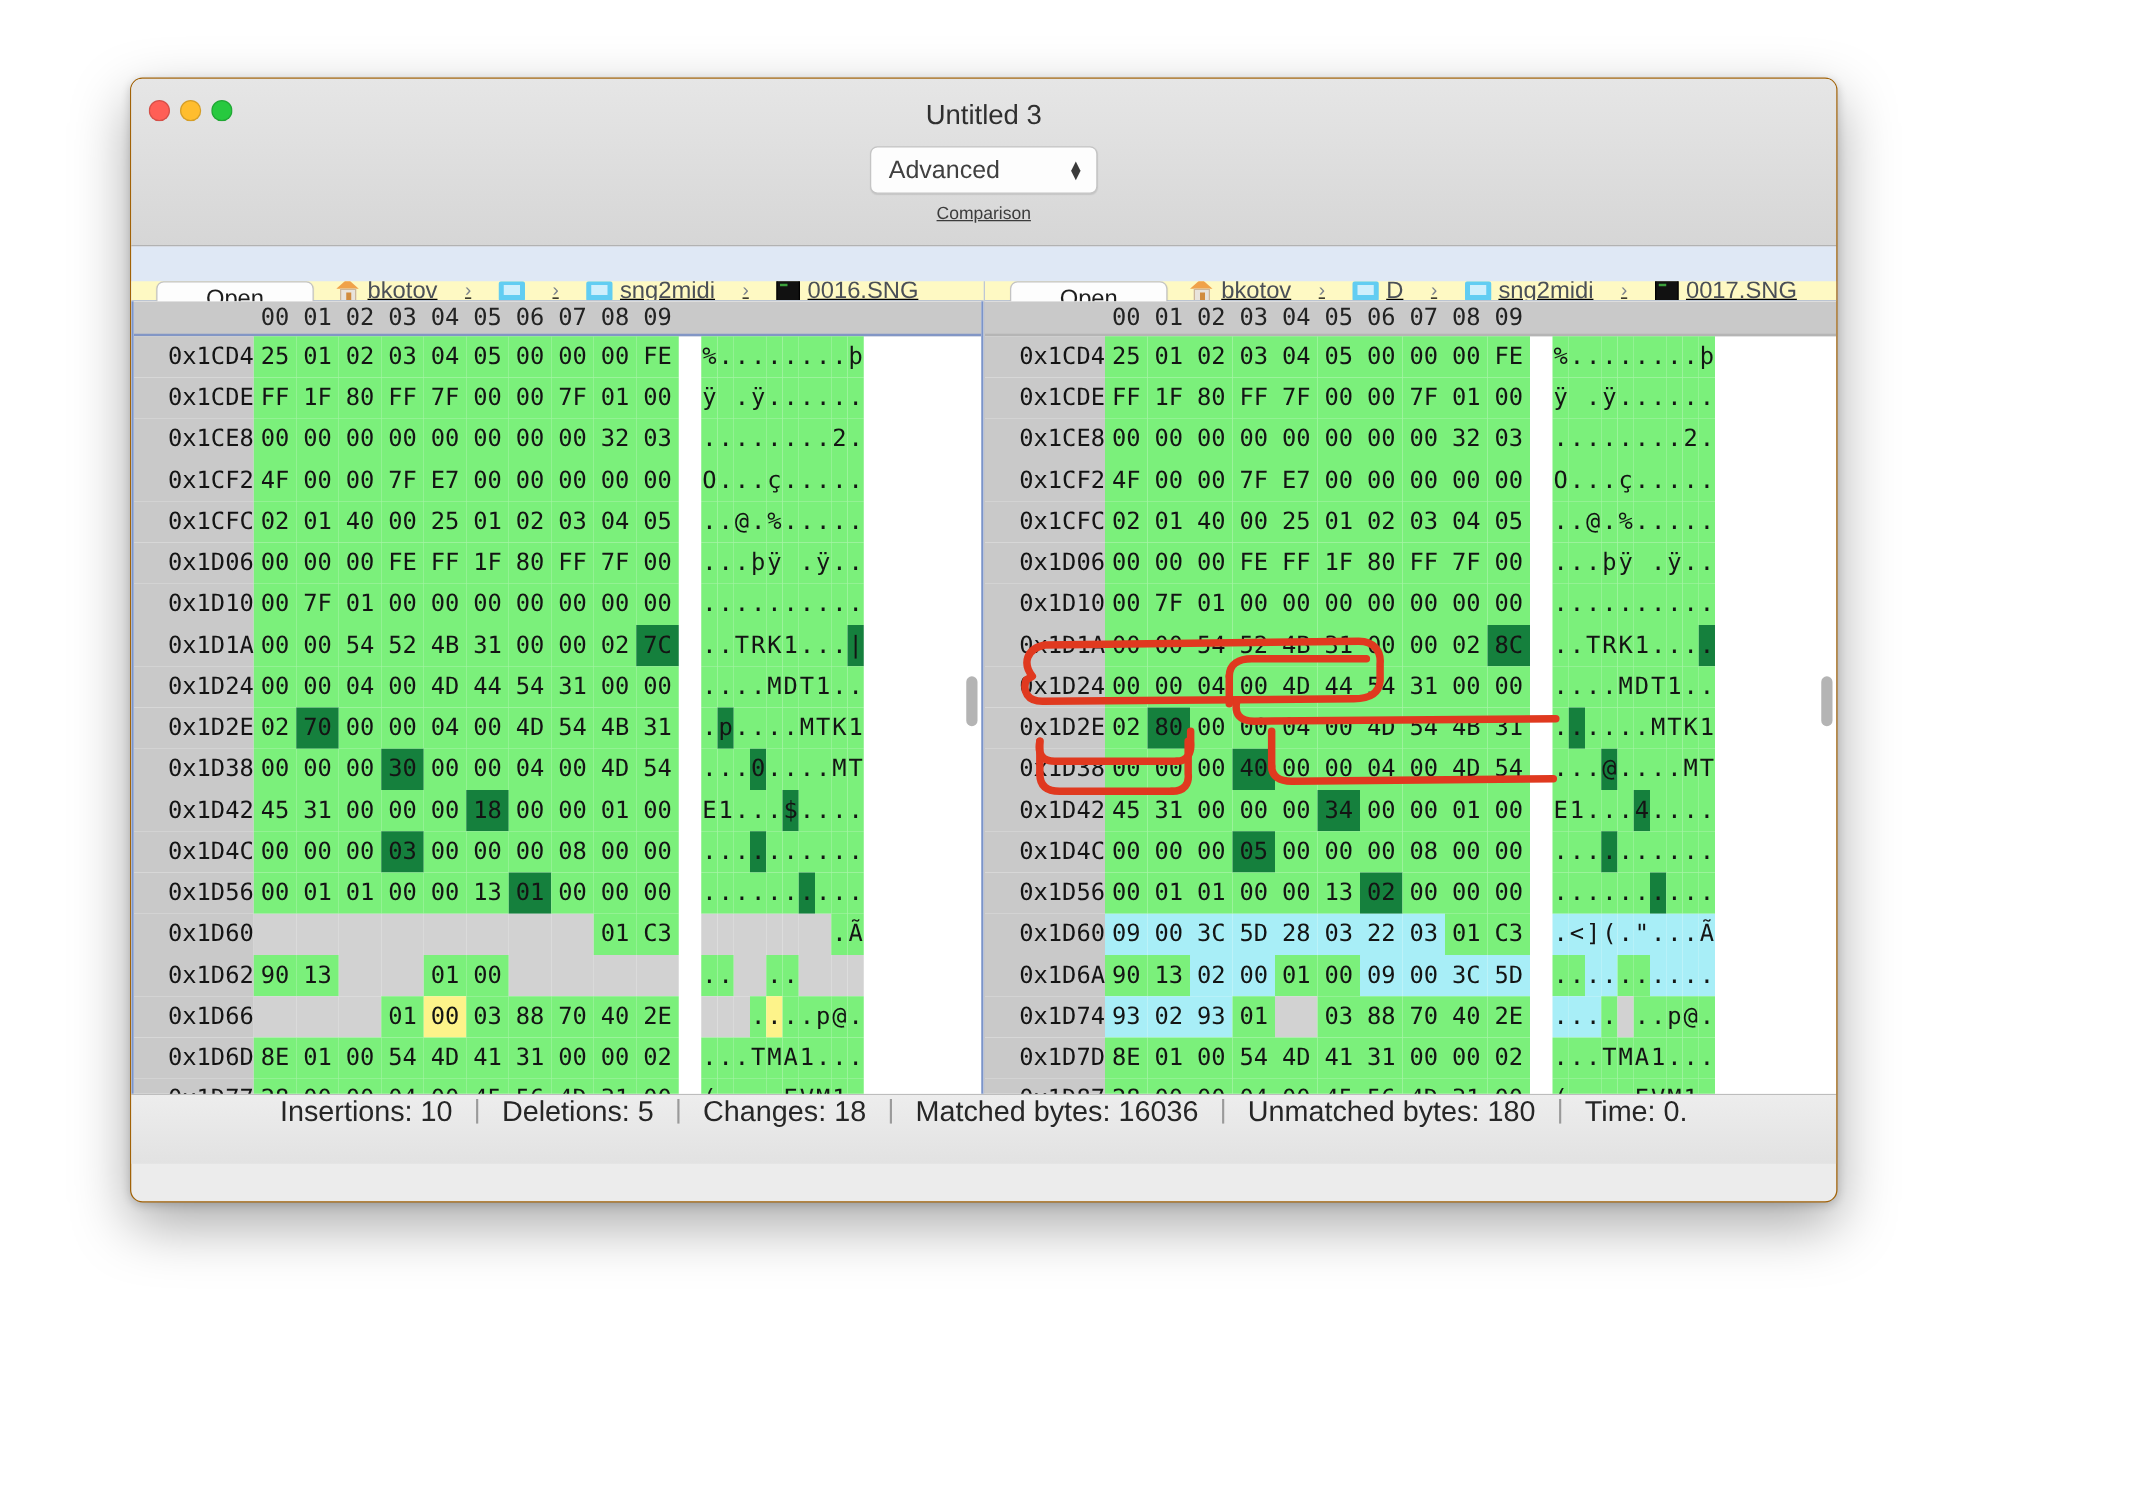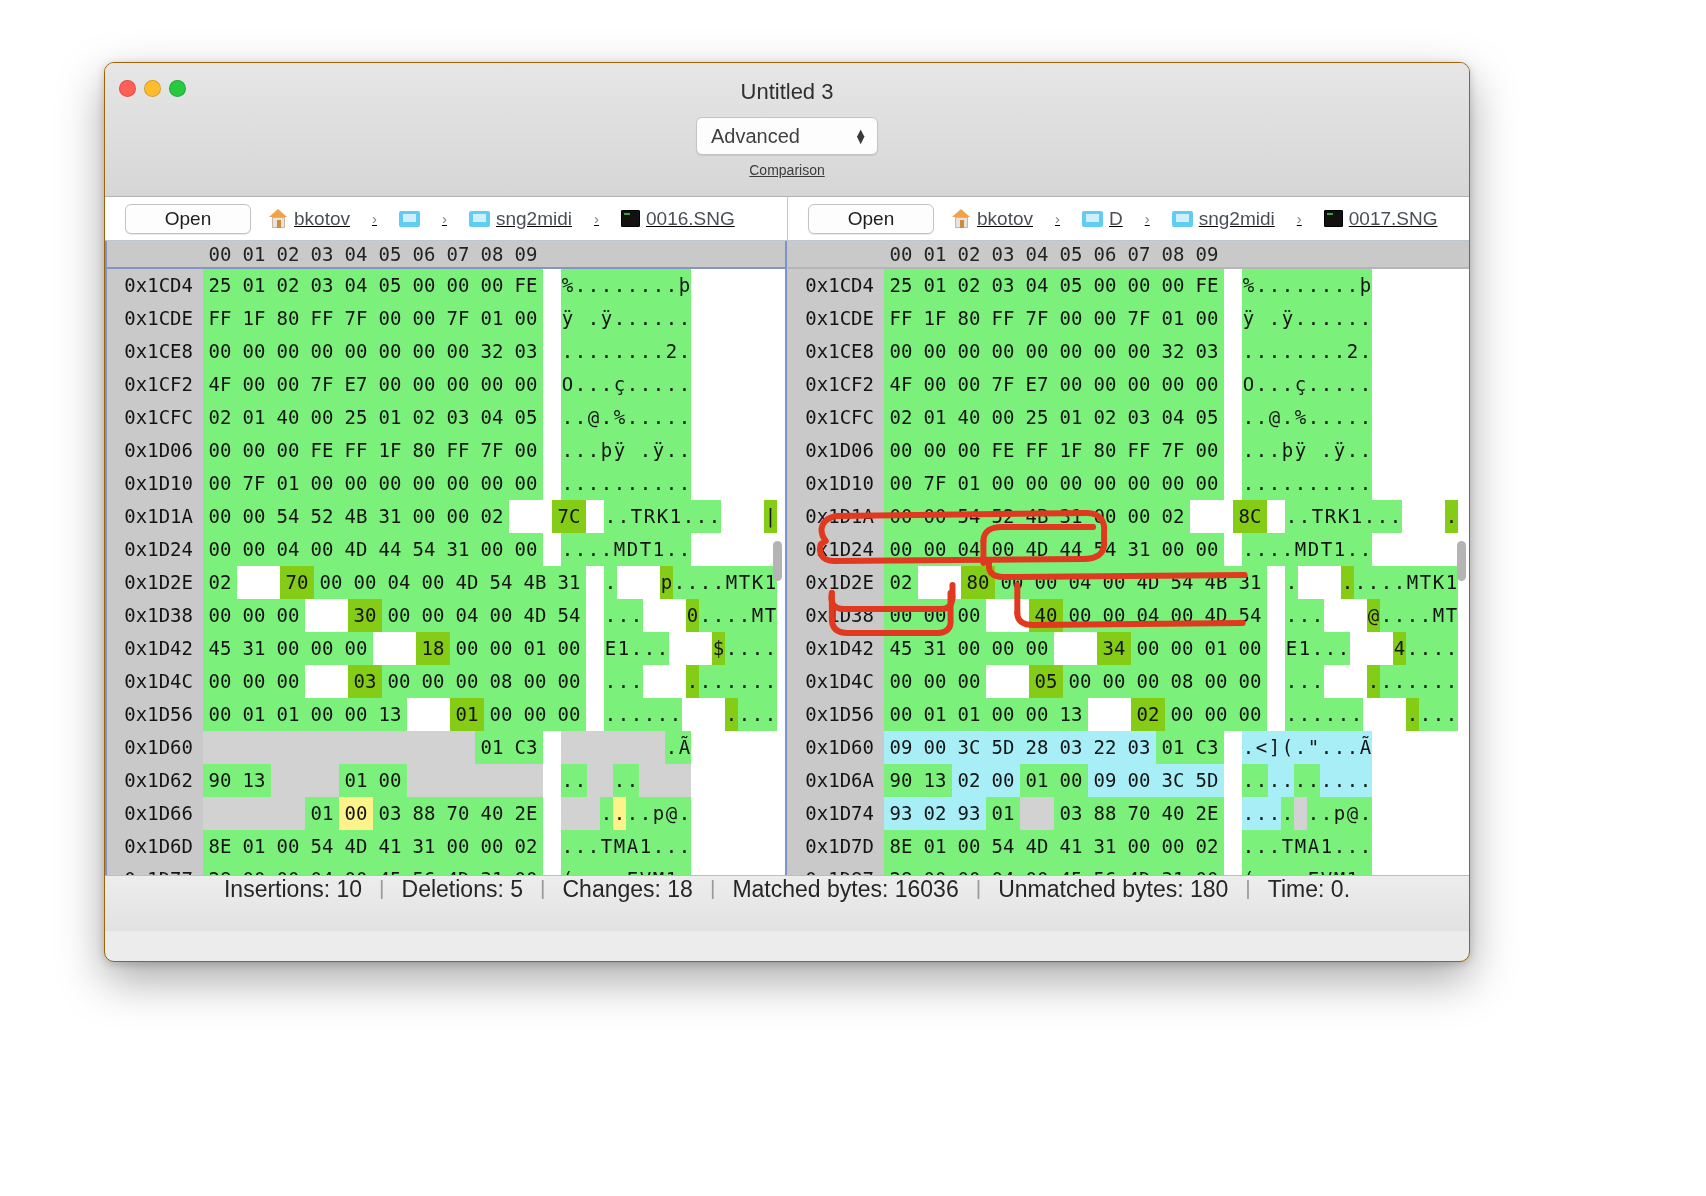--- a/index.html
+++ b/index.html
@@ -60,26 +60,27 @@
     position: absolute; right: 10px; top: 50%; transform: translateY(-50%);
     display: flex; flex-direction: column; line-height: 7px;
     font-size: 13px; color: #3a3a3a;
   }
   .popup-caption { margin-top: 7px; font-size: 14px; color: #3c3c3c; text-decoration: underline; }
 
   
   .toolbars { display: flex; height: 44px; background: #dfe8f5; }
   .toolbar-half {
     flex: 1 1 50%;
-    display: flex; align-items: center;
-    background: #ffffff;
+    display: flex; 
+    background: #fef9c3;
     border-bottom: 1px solid #bcc5d2;
     padding-left: 20px;
     gap: 18px;
     min-width: 0;
+    margin-top: 28px;
   }
   .toolbar-half.right { border-left: 1px solid #bfc7d3; }
   .open-btn {
     width: 126px; height: 30px;
     background: #fdfdfd;
     border: 1px solid #c3c3c3;
     border-radius: 6px;
     box-shadow: 0 1px 1px rgba(0,0,0,.09);
     display: flex; align-items: center; justify-content: center;
     font-size: 19px; color: #1d1d1d;
@@ -137,42 +138,42 @@
   .pane.left { border: 2px solid #7b94c9; border-top: none; border-bottom: none; }
   .pane.right { border-left: 1px solid #c5c5c5; }
 
   .hdr-row {
     display: flex; height: 28px; align-items: center;
     background: #c9c9c9; border-bottom: 2px solid #8296c5;
     font-family: "DejaVu Sans Mono", monospace; font-size: 19px; color: #232323;
   }
   .pane.right .hdr-row { border-bottom: 2px solid #b5b5b5; }
 
-  .addr-col { width: 96px; flex: none; text-align: right; padding-right: 10px; }
+  .addr-col { width: 96px; flex: none; text-align: right; padding-right: 0; }
   .bytes-col { display: flex; flex: none; }
   .byte {
     width: 34px; text-align: center; flex: none;
     font-family: "DejaVu Sans Mono", monospace;
   }
   .gap { width: 14px; flex: none; }
   .ascii-col {
     display: flex; flex: none; padding-left: 4px;
     font-family: "DejaVu Sans Mono", monospace;
   }
   .ach { width: 13px; text-align: center; flex: none; }
 
   .hex-row {
     display: flex; height: 33px; align-items: center;
     font-family: "DejaVu Sans Mono", monospace; font-size: 19px; color: #141414;
   }
   .hex-row .addr-col { background: #c9c9c9; height: 33px; line-height: 33px; }
   .cell { height: 33px; line-height: 33px; }
   .c-green { background: #7bf07b; }
   .c-gray  { background: #d2d2d2; }
-  .c-red   { background: #84cc16; margin-left: 43px; }
+  .c-red   { background: #15803d; }
   .c-yellow{ background: #fdf38a; }
   .c-cyan  { background: #a8eef7; }
 
   .rows-wrap { position: relative; }
 
   
   .vscroll {
     position: absolute; right: 3px; top: 300px;
     width: 9px; height: 40px; border-radius: 5px;
     background: #b4b4b4;

